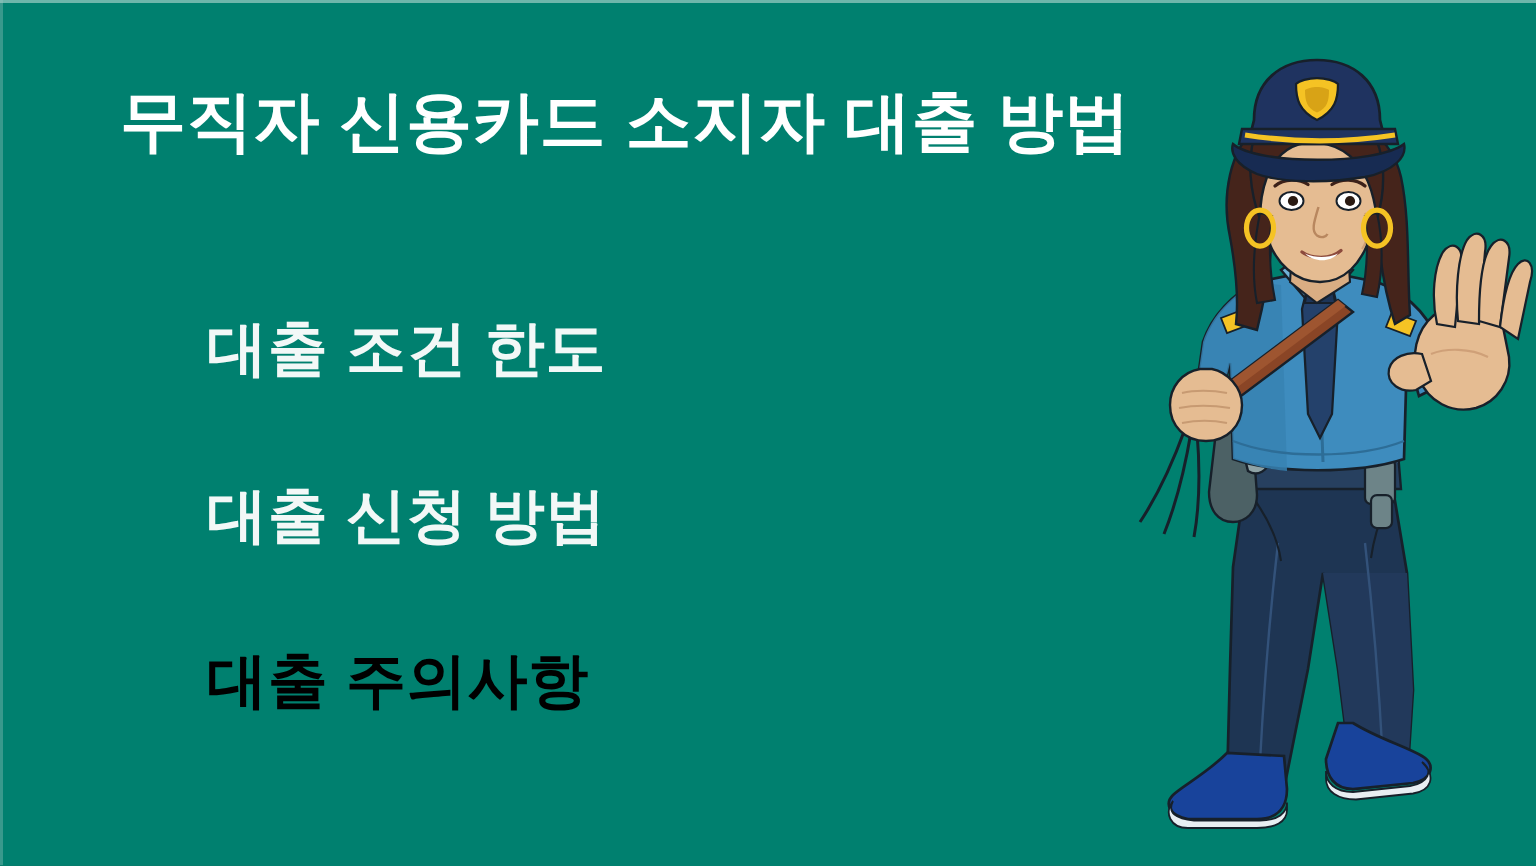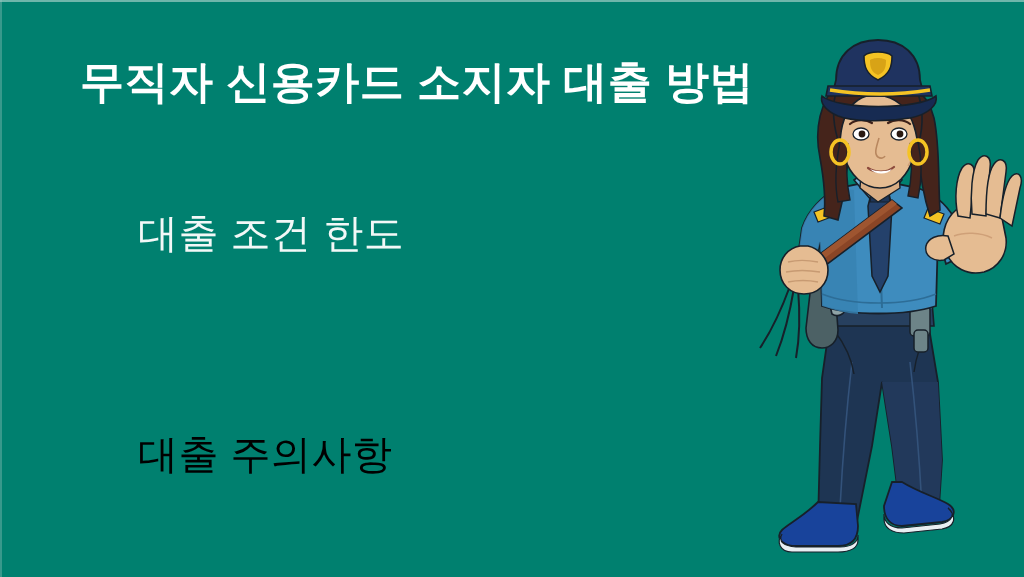--- a/index.html
+++ b/index.html
@@ -41,21 +41,21 @@
     font-weight: bold;
     color: #ffffff;
     letter-spacing: 0.5px;
     white-space: nowrap;
     line-height: 1.2;
   }
   .bullet-line {
     position: absolute;
     left: 138px;
     font-size: 40px;
-    font-weight: normal;
+    font-weight: bold;
     color: #f2f8f7;
     letter-spacing: 0.5px;
     white-space: nowrap;
     line-height: 1.2;
   }
   #bullet-0 { top: 209px; }
   #bullet-1 { top: 320px; }
   #bullet-2 { top: 430px; }
 
   
@@ -75,20 +75,21 @@
 
   <div id="edge-top"></div>
   <div id="edge-left"></div>
 
   <div id="text-block">
 
     <div id="page-title" style="color: rgb(255, 255, 255);">무직자 신용카드 소지자 대출 방법</div>
 
     <div class="bullet-line" id="bullet-0" style="color: rgb(242, 248, 247);">대출 조건 한도</div>
 
+    <div class="bullet-line" id="bullet-1" style="color: rgb(242, 248, 247);">대출 신청 방법</div>
 
     <div class="bullet-line" id="bullet-2" style="color: #000000;">대출 주의사항</div>
 
   </div>
 
   <div id="officer-illustration">
     <svg width="282" height="547" viewBox="0 0 282 547" xmlns="http://www.w3.org/2000/svg">
 
       <g>
         <path d="M168 192 C 196 186, 218 190, 232 202 L 226 236 C 208 226, 188 224, 170 228 Z" fill="#3e8cbe" stroke="#17202a" stroke-width="1.6"></path>

